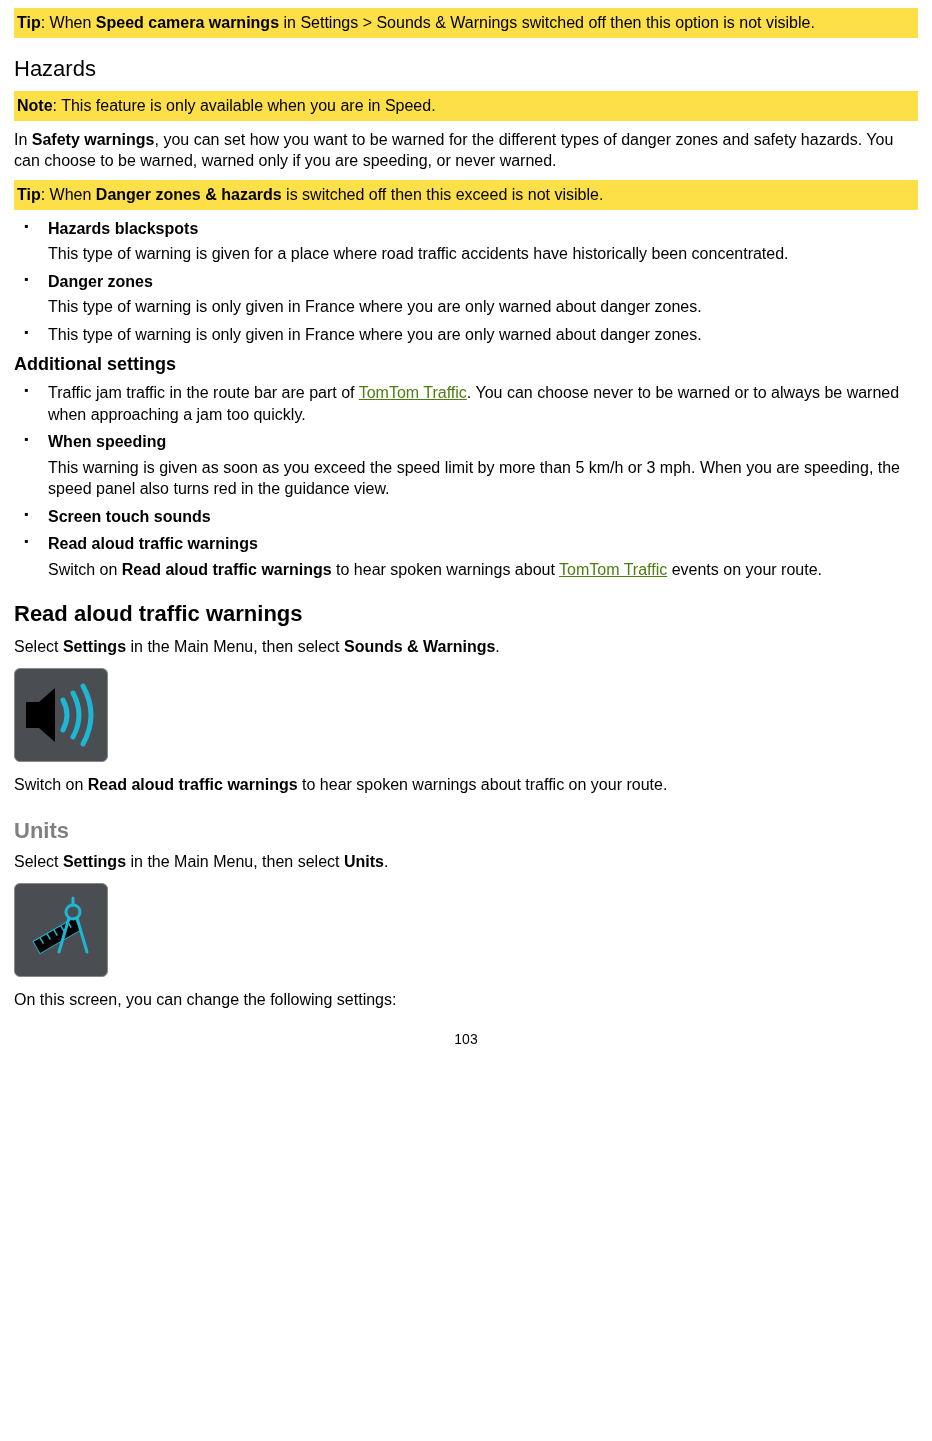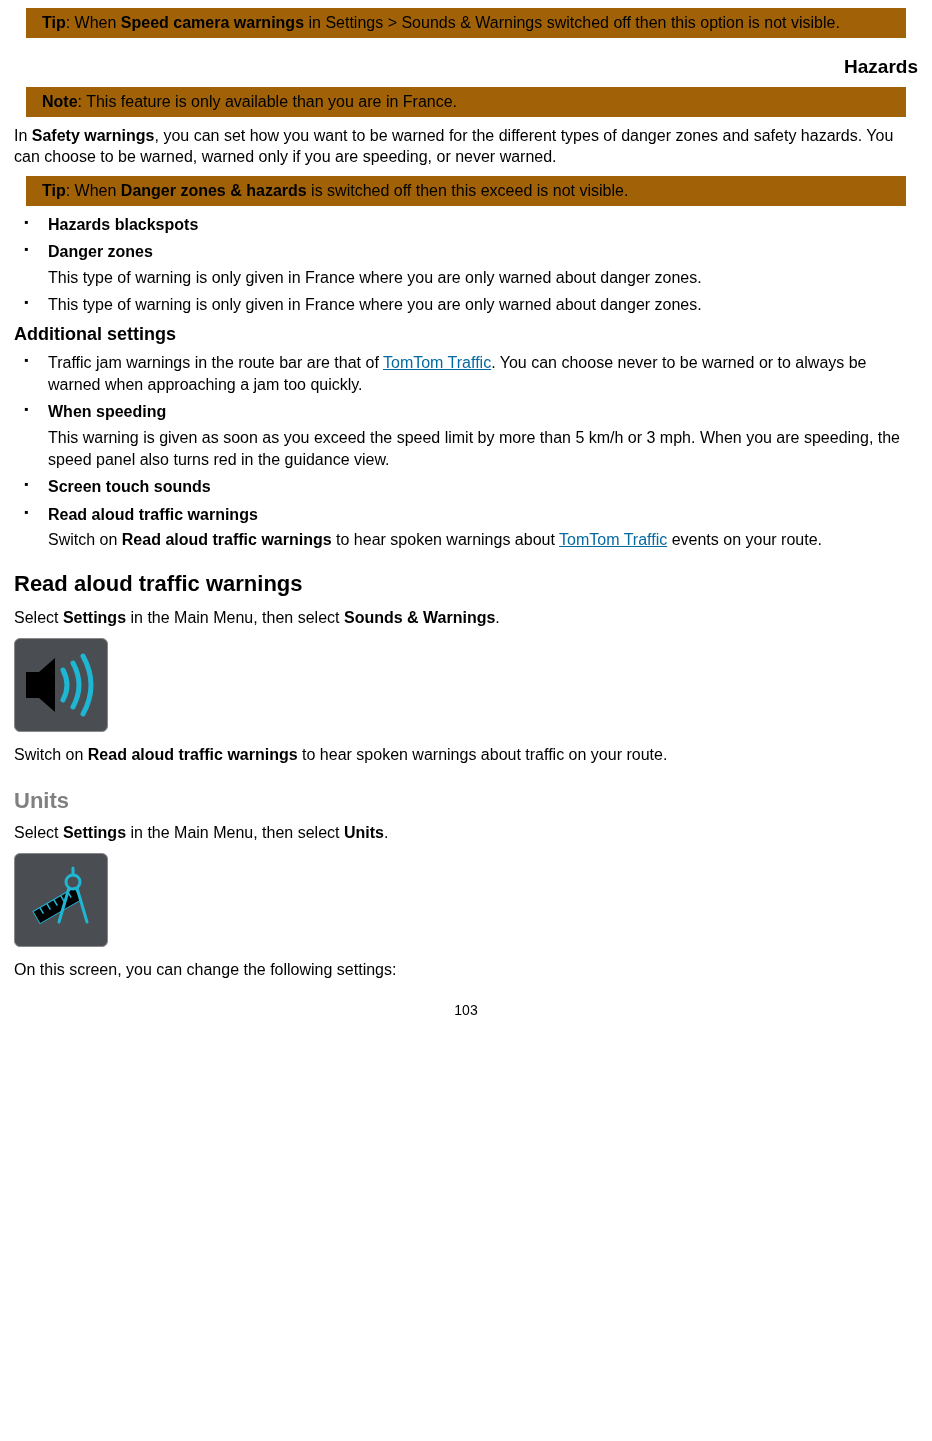--- a/index.html
+++ b/index.html
@@ -6,29 +6,28 @@
     font-family: Verdana, Geneva, sans-serif;
     font-size: 16px;
     margin: 0;
     padding: 0 14px;
     color: #000;
     width: 932px;
     box-sizing: border-box;
     line-height: 1.35;
   }
   .tip-box, .note-box {
-    background: #a16207;
-    padding: 4px 16px;
-    margin: 8px 12px;
+    background: #fde047;
+    padding: 4px 3px;
+    margin: 8px 0;
   }
   h2.hazards {
-    font-size: 19px;
-    font-weight: bold;
+    font-size: 22px;
+    font-weight: normal;
     margin: 16px 0 8px 0;
-    text-align: right;
   }
   h3.subheading {
     font-size: 18px;
     font-weight: bold;
     margin: 2px 0 4px 0;
   }
   h2.read-aloud {
     font-size: 22px;
     font-weight: bold;
     margin: 18px 0 8px 0;
@@ -61,21 +60,21 @@
   }
   .item-title {
     font-weight: bold;
     display: block;
     margin-bottom: 4px;
   }
   .item-desc {
     display: block;
   }
   a.link {
-    color: #0369a1;
+    color: #4d7c0f;
     text-decoration: underline;
   }
   .icon-box {
     width: 92px;
     height: 92px;
     background: #4a4d52;
     border: 1px solid #888;
     border-radius: 6px;
     display: flex;
     align-items: center;
@@ -92,50 +91,51 @@
 </head>
 <body>
 
 <div class="tip-box">
   <span class="inline-bold">Tip</span><span>: When </span><span class="inline-bold">Speed camera warnings</span><span> in Settings &gt; Sounds &amp; Warnings switched off then this option is not visible.</span>
 </div>
 
 <h2 class="hazards">Hazards</h2>
 
 <div class="note-box">
-  <span class="inline-bold">Note</span><span>: This feature is only available than you are in France.</span>
+  <span class="inline-bold">Note</span><span>: This feature is only available when you are in Speed.</span>
 </div>
 
 <p>
   <span>In </span><span class="inline-bold">Safety warnings</span><span>, you can set how you want to be warned for the different types of danger zones and safety hazards. You can choose to be warned, warned only if you are speeding, or never warned.</span>
 </p>
 
 <div class="tip-box">
   <span class="inline-bold">Tip</span><span>: When </span><span class="inline-bold">Danger zones &amp; hazards</span><span> is switched off then this exceed is not visible.</span>
 </div>
 
 <ul class="bullet-list">
   <li>
     <span class="item-title">Hazards blackspots</span>
+    <span class="item-desc">This type of warning is given for a place where road traffic accidents have historically been concentrated.</span>
   </li>
   <li>
     <span class="item-title">Danger zones</span>
     <span class="item-desc">This type of warning is only given in France where you are only warned about danger zones.</span>
   </li>
   <li>
     <span class="item-desc">This type of warning is only given in France where you are only warned about danger zones.</span>
   </li>
 </ul>
 
 <h3 class="subheading">Additional settings</h3>
 
 <ul class="bullet-list">
   <li>
     <span class="item-desc">
-      <span>Traffic jam warnings in the route bar are that of </span><a href="#" class="link">TomTom Traffic</a><span>. You can choose never to be warned or to always be warned when approaching a jam too quickly.</span>
+      <span>Traffic jam traffic in the route bar are part of </span><a href="#" class="link">TomTom Traffic</a><span>. You can choose never to be warned or to always be warned when approaching a jam too quickly.</span>
     </span>
   </li>
   <li>
     <span class="item-title">When speeding</span>
     <span class="item-desc">This warning is given as soon as you exceed the speed limit by more than 5 km/h or 3 mph. When you are speeding, the speed panel also turns red in the guidance view.</span>
   </li>
   <li>
     <span class="item-title">Screen touch sounds</span>
   </li>
   <li>

